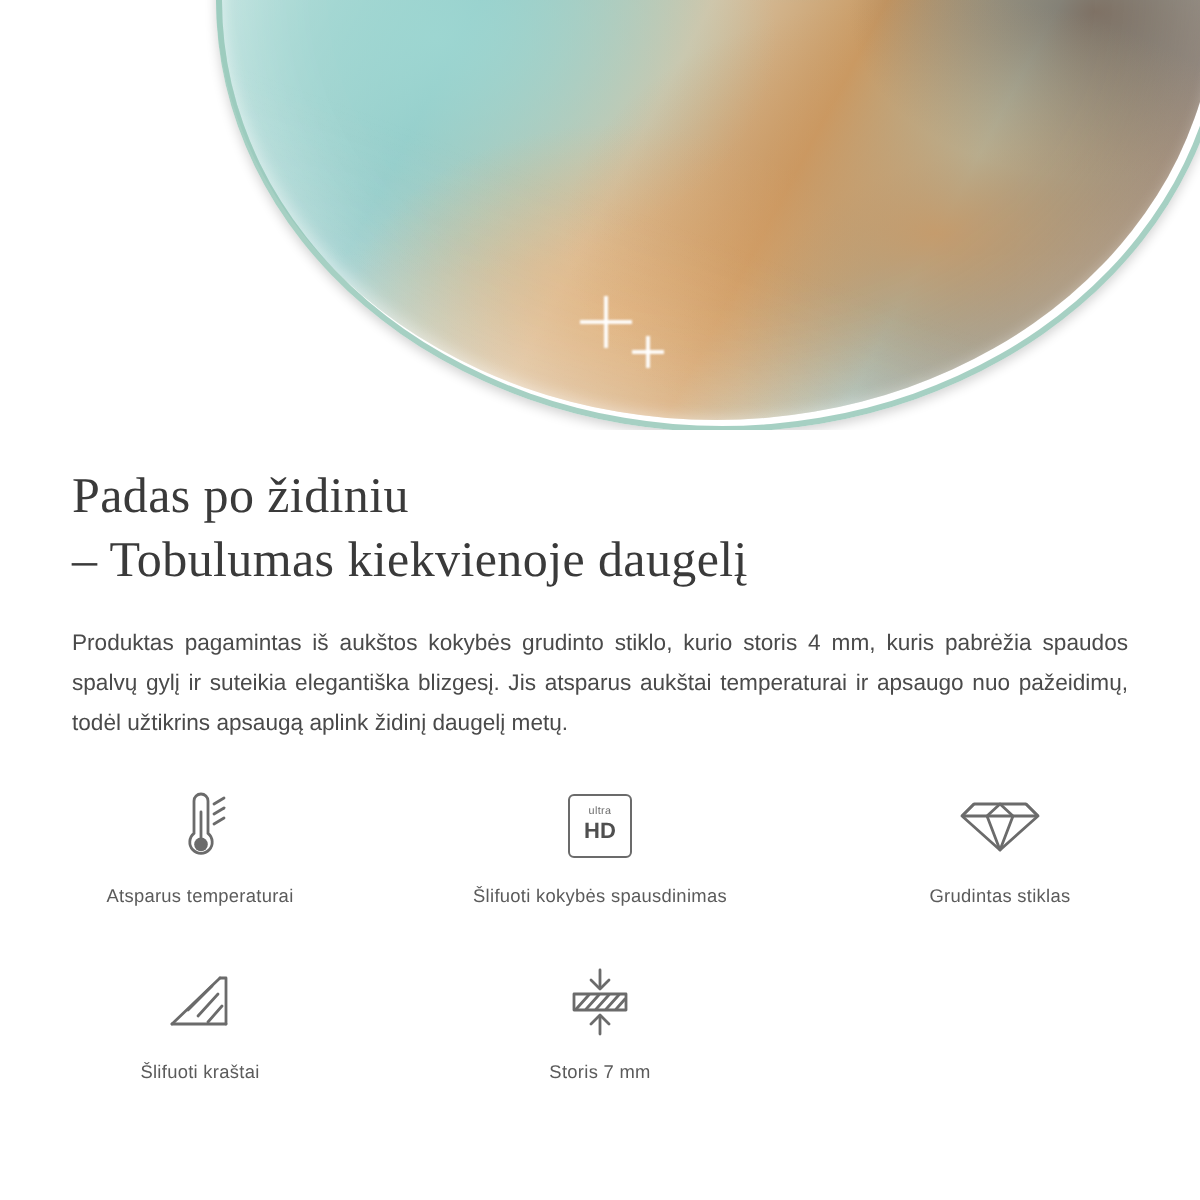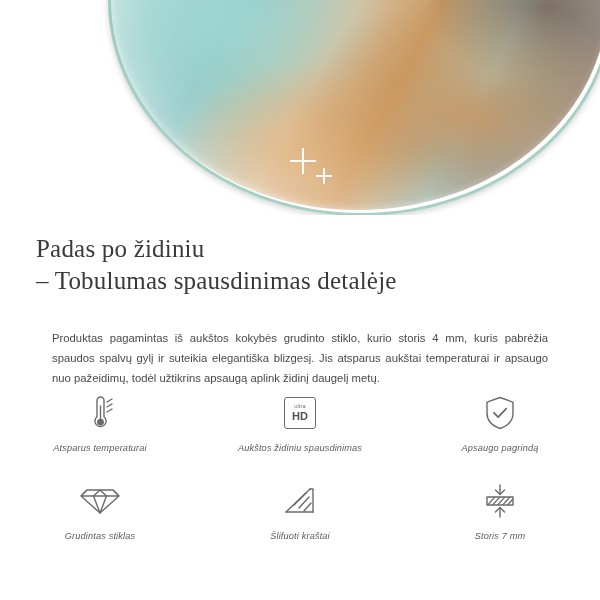--- a/index.html
+++ b/index.html
@@ -107,21 +107,21 @@
     padding: 18px 48px 0 36px;
     font-family: "Liberation Serif", serif;
     font-size: 25px;
     line-height: 1.28;
     font-weight: 400;
     color: #3a3a3a;
     letter-spacing: 0.2px;
   }
   .title .line2 { display: block; }
   .paragraph {
-    margin: 16px;
+    margin: 0;
     padding: 16px 36px 0 36px;
     font-size: 11.3px;
     line-height: 1.75;
     color: #4a4a4a;
     text-align: justify;
     max-width: 600px;
   }
 
   
   .features {
@@ -145,21 +145,20 @@
     display: flex;
     align-items: center;
     justify-content: center;
   }
   .feature-label {
     margin-top: 7px;
     font-size: 9.2px;
     color: #5b5b5b;
     text-align: center;
     letter-spacing: 0.15px;
-    font-style: italic;
   }
   svg { display: block; }
   .hd-box {
     width: 30px;
     height: 30px;
     border: 1.4px solid #6b6b6b;
     border-radius: 3px;
     display: flex;
     flex-direction: column;
     align-items: center;
@@ -186,21 +185,21 @@
   <div class="hero">
     <div class="hero-disc"></div>
     <div class="hero-edge"></div>
     <span class="sparkle s1"></span>
     <span class="sparkle s2"></span>
   </div>
 
   <div class="content">
     <h1 class="title">
       <span>Padas po židiniu</span>
-      <span class="line2">– Tobulumas spausdinimas detalėje</span>
+      <span class="line2">– Tobulumas kiekvienoje daugelį</span>
     </h1>
     <p class="paragraph">Produktas pagamintas iš aukštos kokybės grudinto stiklo, kurio storis 4 mm, kuris pabrėžia spaudos spalvų gylį ir suteikia elegantiška blizgesį. Jis atsparus aukštai temperaturai ir apsaugo nuo pažeidimų, todėl užtikrins apsaugą aplink židinį daugelį metų.</p>
   </div>
 
   <div class="features">
 
     <div class="feature">
       <div class="feature-icon">
         <svg width="34" height="40" viewBox="0 0 34 40">
           <g fill="none" stroke="#6b6b6b" stroke-width="1.4" stroke-linecap="round">
@@ -216,32 +215,23 @@
       <div class="feature-label">Atsparus temperaturai</div>
     </div>
 
     <div class="feature">
       <div class="feature-icon">
         <div class="hd-box">
           <span class="hd-top">ultra</span>
           <span class="hd-bottom">HD</span>
         </div>
       </div>
-      <div class="feature-label">Aukštos židiniu spausdinimas</div>
-    </div>
-
-    <div class="feature">
-      <div class="feature-icon">
-        <svg width="34" height="38" viewBox="0 0 34 38">
-          <path d="M17 3.5 30 8.2v11.1c0 7.6-5.4 12.6-13 15.2-7.6-2.6-13-7.6-13-15.2V8.2z" fill="none" stroke="#6b6b6b" stroke-width="1.4" stroke-linejoin="round"></path>
-          <path d="M11 18.8l4.2 4.3 8-8.4" fill="none" stroke="#6b6b6b" stroke-width="1.8" stroke-linecap="round" stroke-linejoin="round"></path>
-        </svg>
-      </div>
-      <div class="feature-label">Apsaugo pagrindą</div>
-    </div>
+      <div class="feature-label">Šlifuoti kokybės spausdinimas</div>
+    </div>
+
 
     <div class="feature">
       <div class="feature-icon">
         <svg width="40" height="34" viewBox="0 0 40 34">
           <g fill="none" stroke="#6b6b6b" stroke-width="1.4" stroke-linejoin="round">
             <path d="M7 6h26l6 6-19 17L1 12z"></path>
             <path d="M1 12h38"></path>
             <path d="M7 6l-6 6M33 6l6 6"></path>
             <path d="M13.5 12L20 6l6.5 6L20 29z"></path>
           </g>

